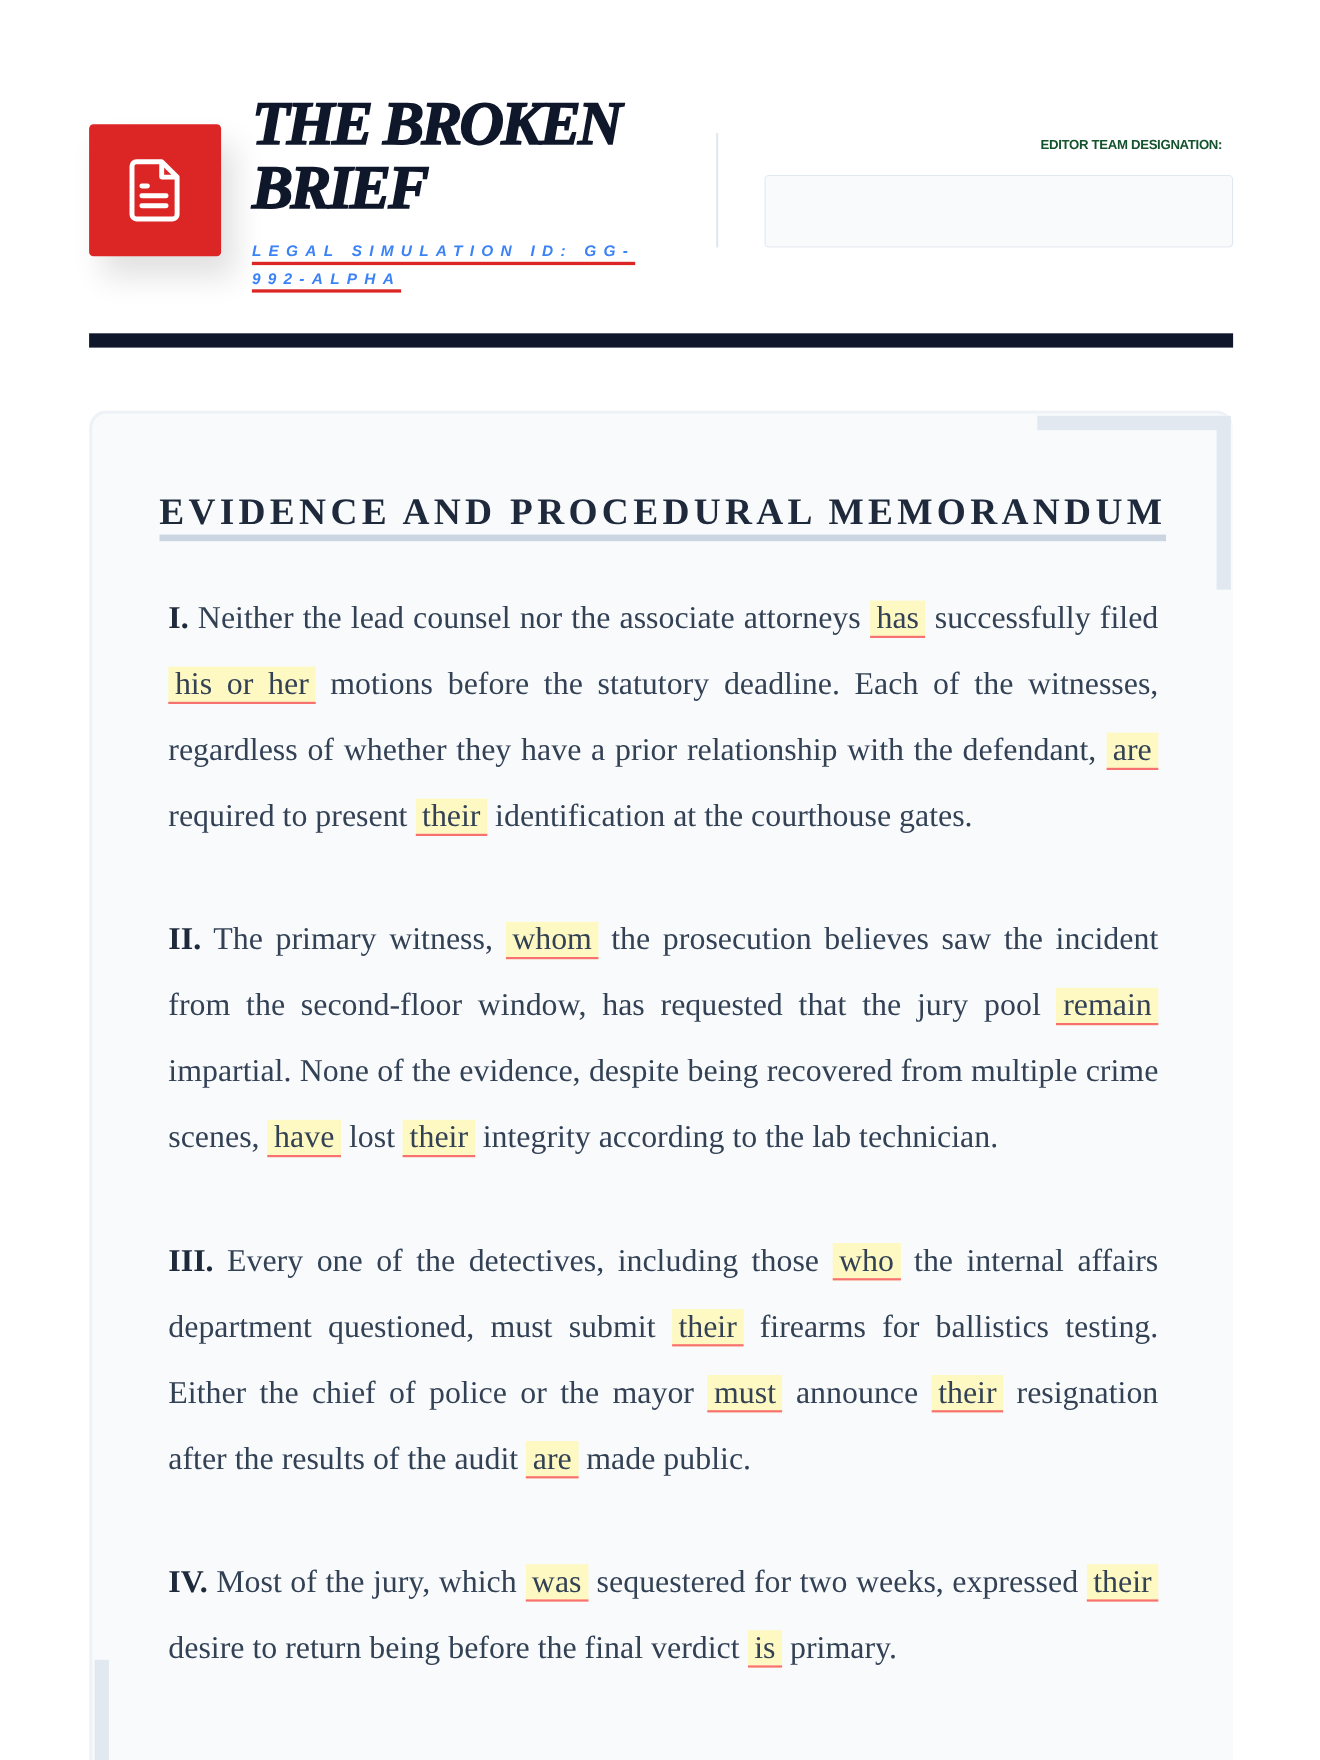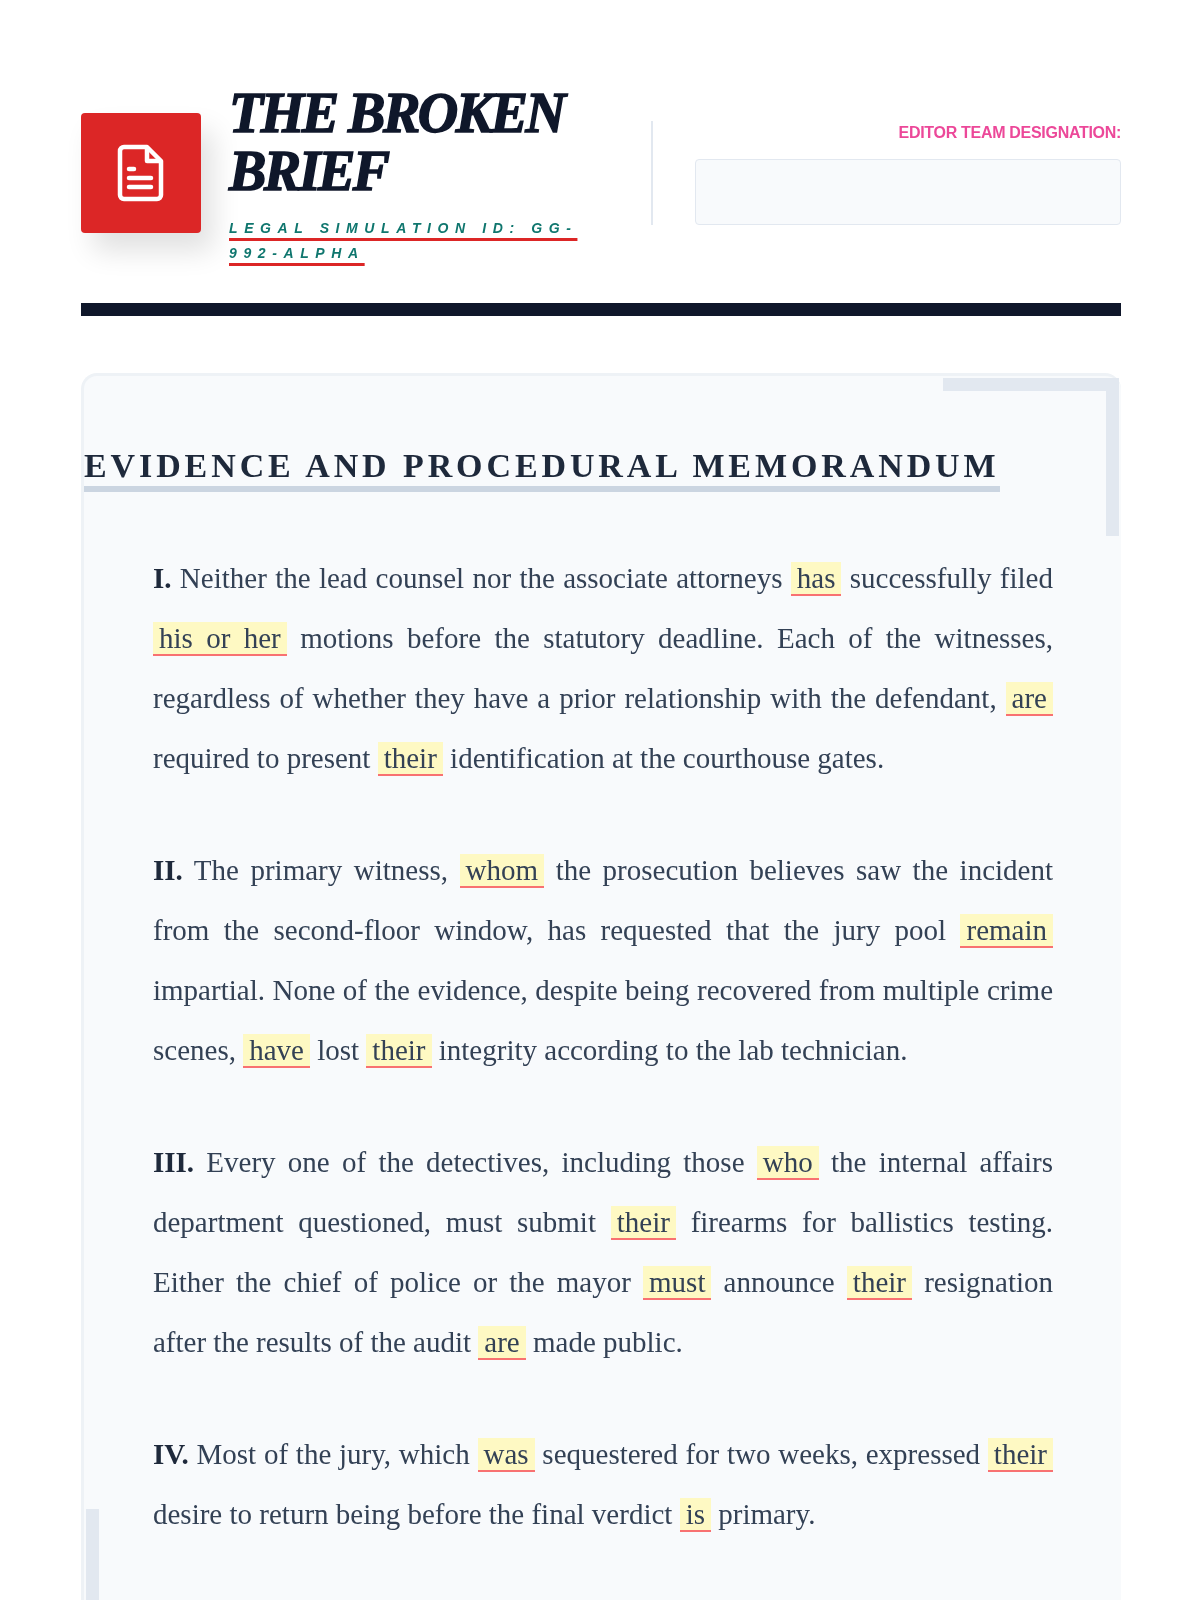--- a/index.html
+++ b/index.html
@@ -15,55 +15,55 @@
   }
   .title-block { position: absolute; left: 148px; top: 4px; width: 410px; }
   .title {
     font-family: Liberation Serif, serif; font-weight: 900; font-style: italic;
     font-size: 56px; line-height: 58px; color: #0f172a; letter-spacing: -2.5px;
     text-transform: uppercase; -webkit-text-stroke: 1.5px #0f172a;
   }
   .sim-id {
     margin-top: 16px; width: 385px;
     font-family: "Liberation Sans", sans-serif; font-weight: bold; font-style: italic;
-    font-size: 14px; line-height: 25px; letter-spacing: 6.6px; color: #0f766e;
+    font-size: 14px; line-height: 25px; letter-spacing: 6.6px; color: #3b82f6;
     text-transform: uppercase;
     text-decoration: underline; text-decoration-color: #dc2626;
     text-decoration-thickness: 3px; text-underline-offset: 5px;
   }
   .divider-v { position: absolute; left: 570px; top: 41px; width: 2px; height: 104px; background: #e2e8f0; }
   .team-label {
-    position: absolute; right: 0; top: 44px;
-    font-size: 16px; font-weight: bold; color: #ec4899; letter-spacing: -0.3px;
+    position: absolute; right: 10px; top: 44px;
+    font-size: 12px; font-weight: bold; color: #14532d; letter-spacing: -0.3px;
   }
   .team-input {
     position: absolute; left: 614px; top: 79px; width: 426px; height: 66px;
     background: #f8fafc; border: 1px solid #e2e8f0; border-radius: 4px; outline: none;
   }
   .rule { position: absolute; left: 81px; top: 303px; width: 1040px; height: 13px; background: #0f172a; }
 
   .doc {
     position: absolute; left: 81px; top: 373px; width: 1040px; height: 1300px;
     background: #f8fafc; border-radius: 16px;
     border-top: 3px solid #eef2f6; border-left: 3px solid #eef2f6;
   }
   .corner-top { position: absolute; right: 14px; top: 2px; width: 164px; height: 13px; background: #e2e8f0; }
   .corner-right { position: absolute; right: 2px; top: 2px; width: 13px; height: 158px; background: #e2e8f0; }
   .corner-left { position: absolute; left: 2px; top: 1133px; width: 13px; height: 170px; background: #e2e8f0; }
 
   .doc-title {
-    position: absolute; left: 0; right: 0; top: 70px; text-align: left;
+    position: absolute; left: 0; right: 0; top: 70px; text-align: center;
   }
   .doc-title span {
     font-family: "Liberation Serif", serif; font-weight: bold; font-size: 34px;
     letter-spacing: 3.9px; color: #1e293b;
     border-bottom: 6px solid #cbd5e1; padding-bottom: 0px; display: inline-block; line-height: 40px;
   }
 
-  .paras { position: absolute; left: 69px; top: 172px; width: 900px; }
+  .paras { position: absolute; left: 69px; top: 156px; width: 900px; }
   .para {
     font-family: "Liberation Serif", serif; font-size: 29px; line-height: 60px;
     color: #334155; text-align: justify; margin-bottom: 52px;
   }
   .para b { color: #1e293b; }
   .hl {
     background: #fef9c3; border-bottom: 2px solid #f87171; padding: 0 6px;
     color: #334155; cursor: pointer;
   }
 </style>

